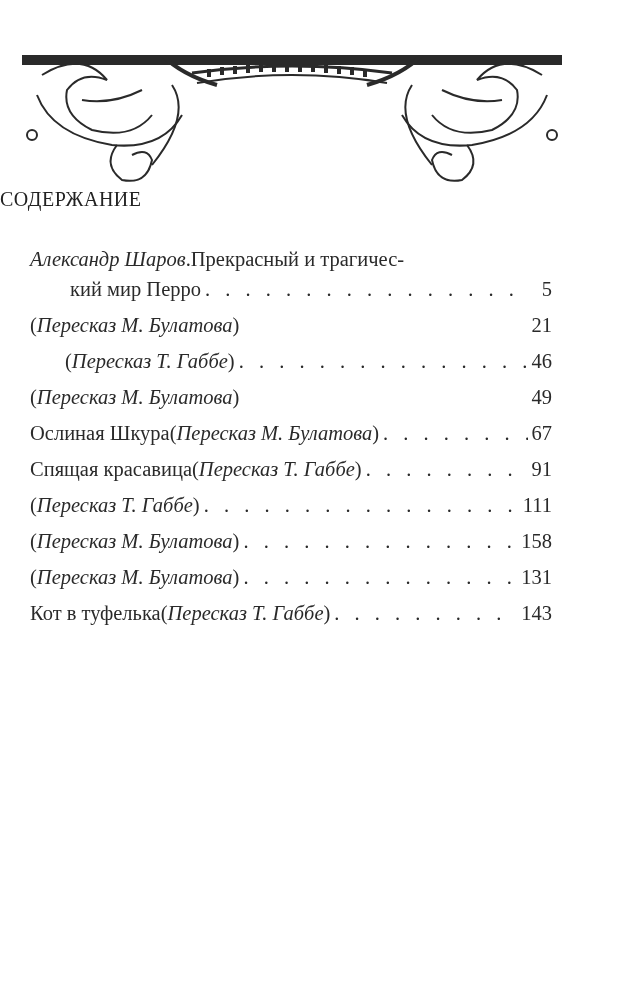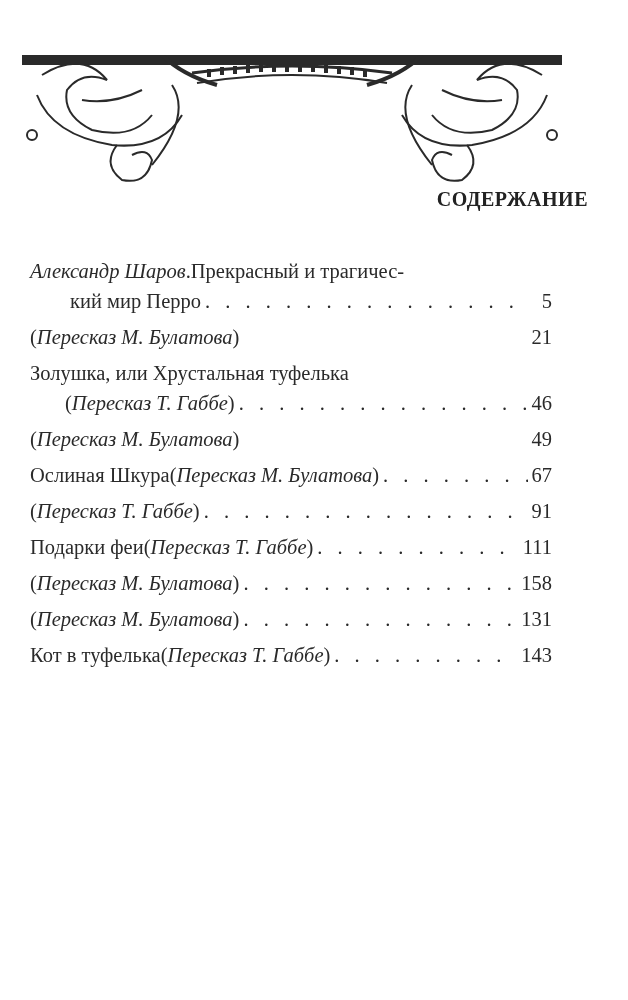--- a/index.html
+++ b/index.html
@@ -3,24 +3,24 @@
 <meta charset="utf-8">
 <style>
   html, body { margin: 0; padding: 0; }
   body {
     width: 628px; height: 1000px; background: #ffffff; overflow: hidden;
     font-family: "DejaVu Serif", "Liberation Serif", serif; color: #2a2a2a;
     position: relative;
   }
   .ornament { position: absolute; left: 22px; top: 55px; width: 540px; height: 130px; }
   .title {
-    position: absolute; top: 188px; left: 0; width: 588px; text-align: right;
-    font-family: "Liberation Serif", serif; font-weight: bold; font-size: 20px; letter-spacing: 0.5px; color: #222;
+    position: absolute; top: 188px; left: 0; width: 588px; text-align: left;
+    font-family: "Liberation Serif", serif; font-weight: normal; font-size: 20px; letter-spacing: 0.5px; color: #222;
   }
-  .toc { position: absolute; left: 30px; top: 256px; width: 522px;
+  .toc { position: absolute; left: 30px; top: 244px; width: 522px;
     font-family: "Liberation Serif", serif; font-size: 20.5px; line-height: 30px; color: #2a2a2a; }
   .entry { margin-bottom: 6px; }
   .line { display: flex; align-items: baseline; white-space: nowrap; }
   .line.indent { padding-left: 40px; justify-content: flex-end; }
   .it { font-style: italic; }
   .dots { flex: 1; overflow: hidden; margin: 0 4px; letter-spacing: 5px; }
   .dots::before { content: ". . . . . . . . . . . . . . . . . . . . . . . . . . . . . . . . . . . . . . . . . . . . . . . . . . . . . . . . . . . . . . . . . . . . "; }
   .fill { flex: 1; }
   .pg { text-align: right; min-width: 20px; }
 </style>
@@ -80,23 +80,20 @@
     <div class="line">
         <span> (</span>
         <span class="it">Пересказ М. Булатова</span>
         <span>)</span>
         <span class="fill"></span>
         <span class="pg">21</span>
       </div>
   </div>
 
   <div class="entry">
-    <div class="line">
-        <span>Золушка, или Хрустальная туфелька</span>
-      </div>
     <div class="line indent">
         <span style="margin-left:-5px"> (</span>
         <span class="it">Пересказ Т. Габбе</span>
         <span>)</span>
         <span class="dots"></span>
         <span class="pg">46</span>
       </div>
   </div>
 
   <div class="entry">
@@ -115,31 +112,31 @@
         <span> (</span>
         <span class="it">Пересказ М. Булатова</span>
         <span>)</span>
         <span class="dots"></span>
         <span class="pg">67</span>
       </div>
   </div>
 
   <div class="entry">
     <div class="line">
+        <span>Спящая красавица</span>
         <span> (</span>
         <span class="it">Пересказ Т. Габбе</span>
         <span>)</span>
         <span class="dots"></span>
         <span class="pg">91</span>
       </div>
   </div>
 
   <div class="entry">
     <div class="line">
-        <span>Подарки феи</span>
         <span> (</span>
         <span class="it">Пересказ Т. Габбе</span>
         <span>)</span>
         <span class="dots"></span>
         <span class="pg">111</span>
       </div>
   </div>
 
   <div class="entry">
     <div class="line">

